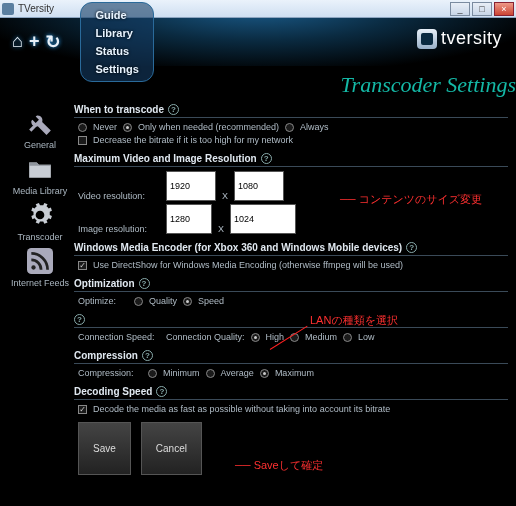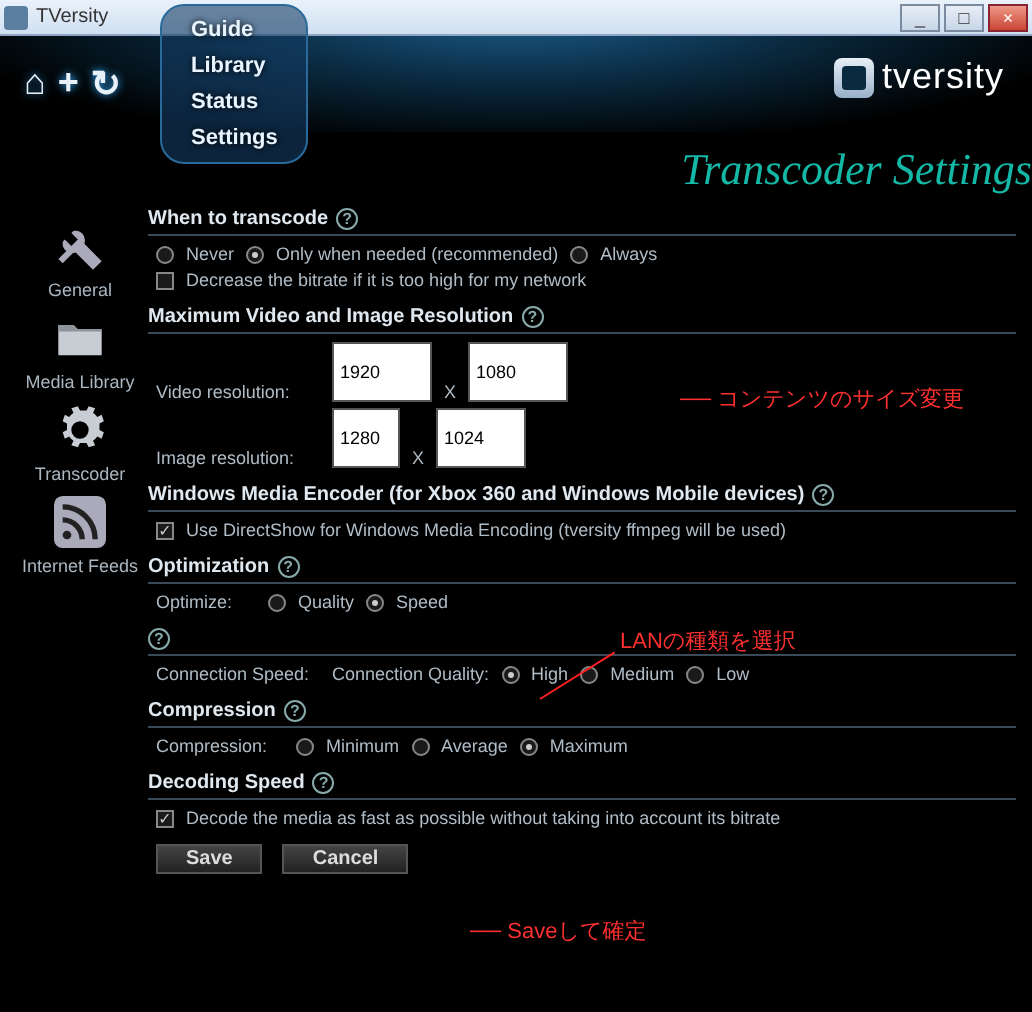--- a/index.html
+++ b/index.html
@@ -200,23 +200,22 @@
     font-size: 9px;
     padding: 14px 3px;
     height: 15px;
   }
   select { height: 17px; }
   .btn {
     background: linear-gradient(#444,#222);
     border: 1px solid #555;
     color: #ddd;
     font-size: 10px;
-    padding: 1px 14px;
-    cursor: pointer;
-    font-weight: bold;
+    padding: 20px 14px;
+    cursor: pointer;
   }
   .anno {
     color: #ff3030;
     font-size: 11px;
     position: absolute;
     white-space: nowrap;
   }
   .redslash {
     position: absolute;
     width: 30px;
@@ -323,34 +322,34 @@
         <span class="help">?</span>
       </div>
       <div class="row">
         <span style="width:82px">Video resolution:</span>
         <input type="text" style="width: 50px;" value="1920">
         <span>X</span>
         <input type="text" style="width: 50px;" value="1080">
       </div>
       <div class="row">
         <span style="width:82px">Image resolution:</span>
-        <input type="text" style="width: 34px;" value="1280">
+        <input type="text" style="width: 46px;" value="1280">
         <span>X</span>
-        <input type="text" style="width: 45px;" value="1024">
+        <input type="text" style="width: 66px;" value="1024">
       </div>
     </div>
 
     <div class="section">
       <div class="sechead">
         <span>Windows Media Encoder (for Xbox 360 and Windows Mobile devices)</span>
         <span class="help">?</span>
       </div>
       <div class="row">
         <span class="check on"></span>
-          <span>Use DirectShow for Windows Media Encoding (tversity ffmpeg will be used)</span>
+          <span>Use DirectShow for Windows Media Encoding (otherwise ffmpeg will be used)</span>
       </div>
     </div>
 
     <div class="section">
       <div class="sechead">
         <span>Optimization</span>
         <span class="help">?</span>
       </div>
       <div class="row">
         <span style="width:50px">Optimize:</span>

